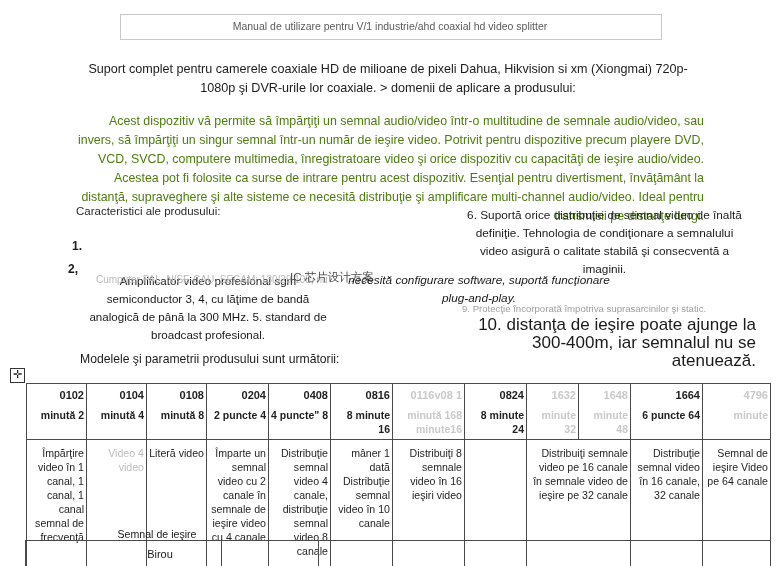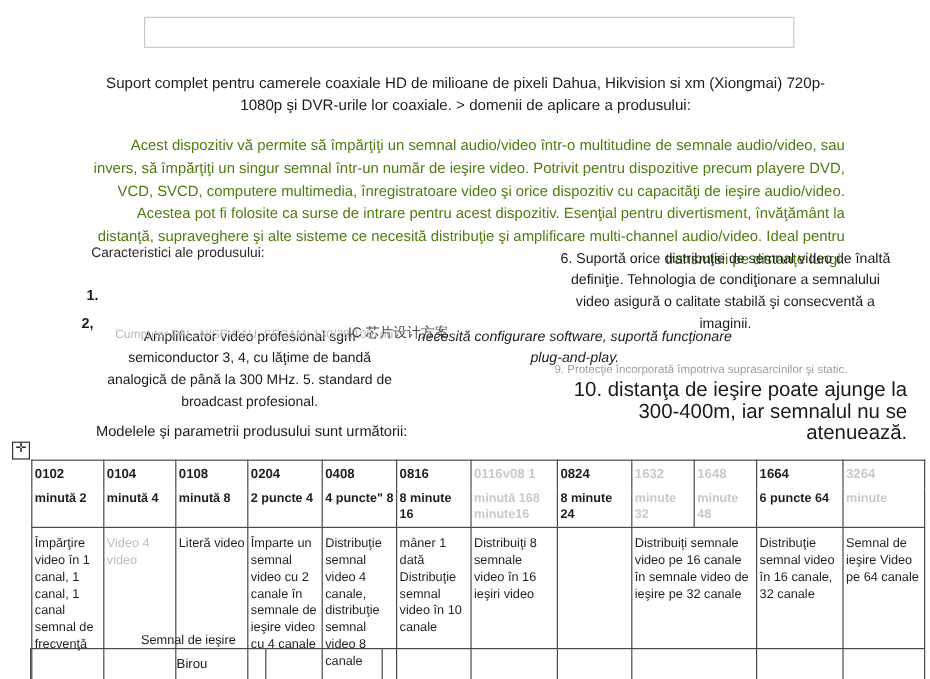--- a/index.html
+++ b/index.html
@@ -182,21 +182,21 @@
   table.spec {
     border-collapse: collapse;
     table-layout: fixed;
     width: 744px;
     font-size: 10.5px;
     color: #1f1f1f;
   }
   table.spec td {
     border: 1px solid #4a4a4a;
     vertical-align: top;
-    text-align: left;
+    text-align: right;
     padding: 3px 2px;
     line-height: 14px;
   }
   table.spec tr.head td {
     height: 16px;
     font-size: 11px;
     font-weight: bold;
     padding-top: 4px;
     border-bottom: none;
   }
@@ -276,20 +276,21 @@
     text-align: center;
     font-size: 10.6px;
   }
 </style>
 </head>
 <body>
 
 <div class="page">
 
   <div class="header-band"></div>
+  <div class="header-text">Manual de utilizare pentru V/1 industrie/ahd coaxial hd video splitter</div>
 
   <div class="lead">Suport complet pentru camerele coaxiale HD de milioane de pixeli Dahua, Hikvision si xm (Xiongmai) 720p-1080p şi DVR-urile lor coaxiale. &gt; domenii de aplicare a produsului:</div>
   <div class="body-para">Acest dispozitiv vă permite să împărţiţi un semnal audio/video într-o multitudine de semnale audio/video, sau invers, să împărţiţi un singur semnal într-un număr de ieşire video. Potrivit pentru dispozitive precum playere DVD, VCD, SVCD, computere multimedia, înregistratoare video şi orice dispozitiv cu capacităţi de ieşire audio/video. Acestea pot fi folosite ca surse de intrare pentru acest dispozitiv. Esenţial pentru divertisment, învăţământ la distanţă, supraveghere şi alte sisteme ce necesită distribuţie şi amplificare multi-channel audio/video. Ideal pentru transmisii pe distanţe lungi.</div>
 
   <div class="feat-heading">Caracteristici ale produsului:</div>
 
   <div class="num1">1.</div>
 
   <div class="num2">2,</div>
   <div class="item2">Amplificator video profesional sgm semiconductor 3, 4, cu lăţime de bandă analogică de până la 300 MHz. 5. standard de broadcast profesional.</div>
@@ -328,21 +329,21 @@
         <td>0104</td>
         <td>0108</td>
         <td>0204</td>
         <td>0408</td>
         <td>0816</td>
         <td class="ghost-cell">0116v08 1</td>
         <td>0824</td>
         <td class="ghost-cell">1632</td>
         <td class="ghost-cell">1648</td>
         <td>1664</td>
-        <td class="ghost-cell">3264</td>
+        <td class="ghost-cell">4796</td>
       </tr>
       <tr class="sub">
         <td>minută 2</td>
         <td>minută 4</td>
         <td>minută 8</td>
         <td>2 puncte 4</td>
         <td>4 puncte" 8</td>
         <td>8 minute 16</td>
         <td class="ghost-cell">minută 168 minute16</td>
         <td>8 minute 24</td>

